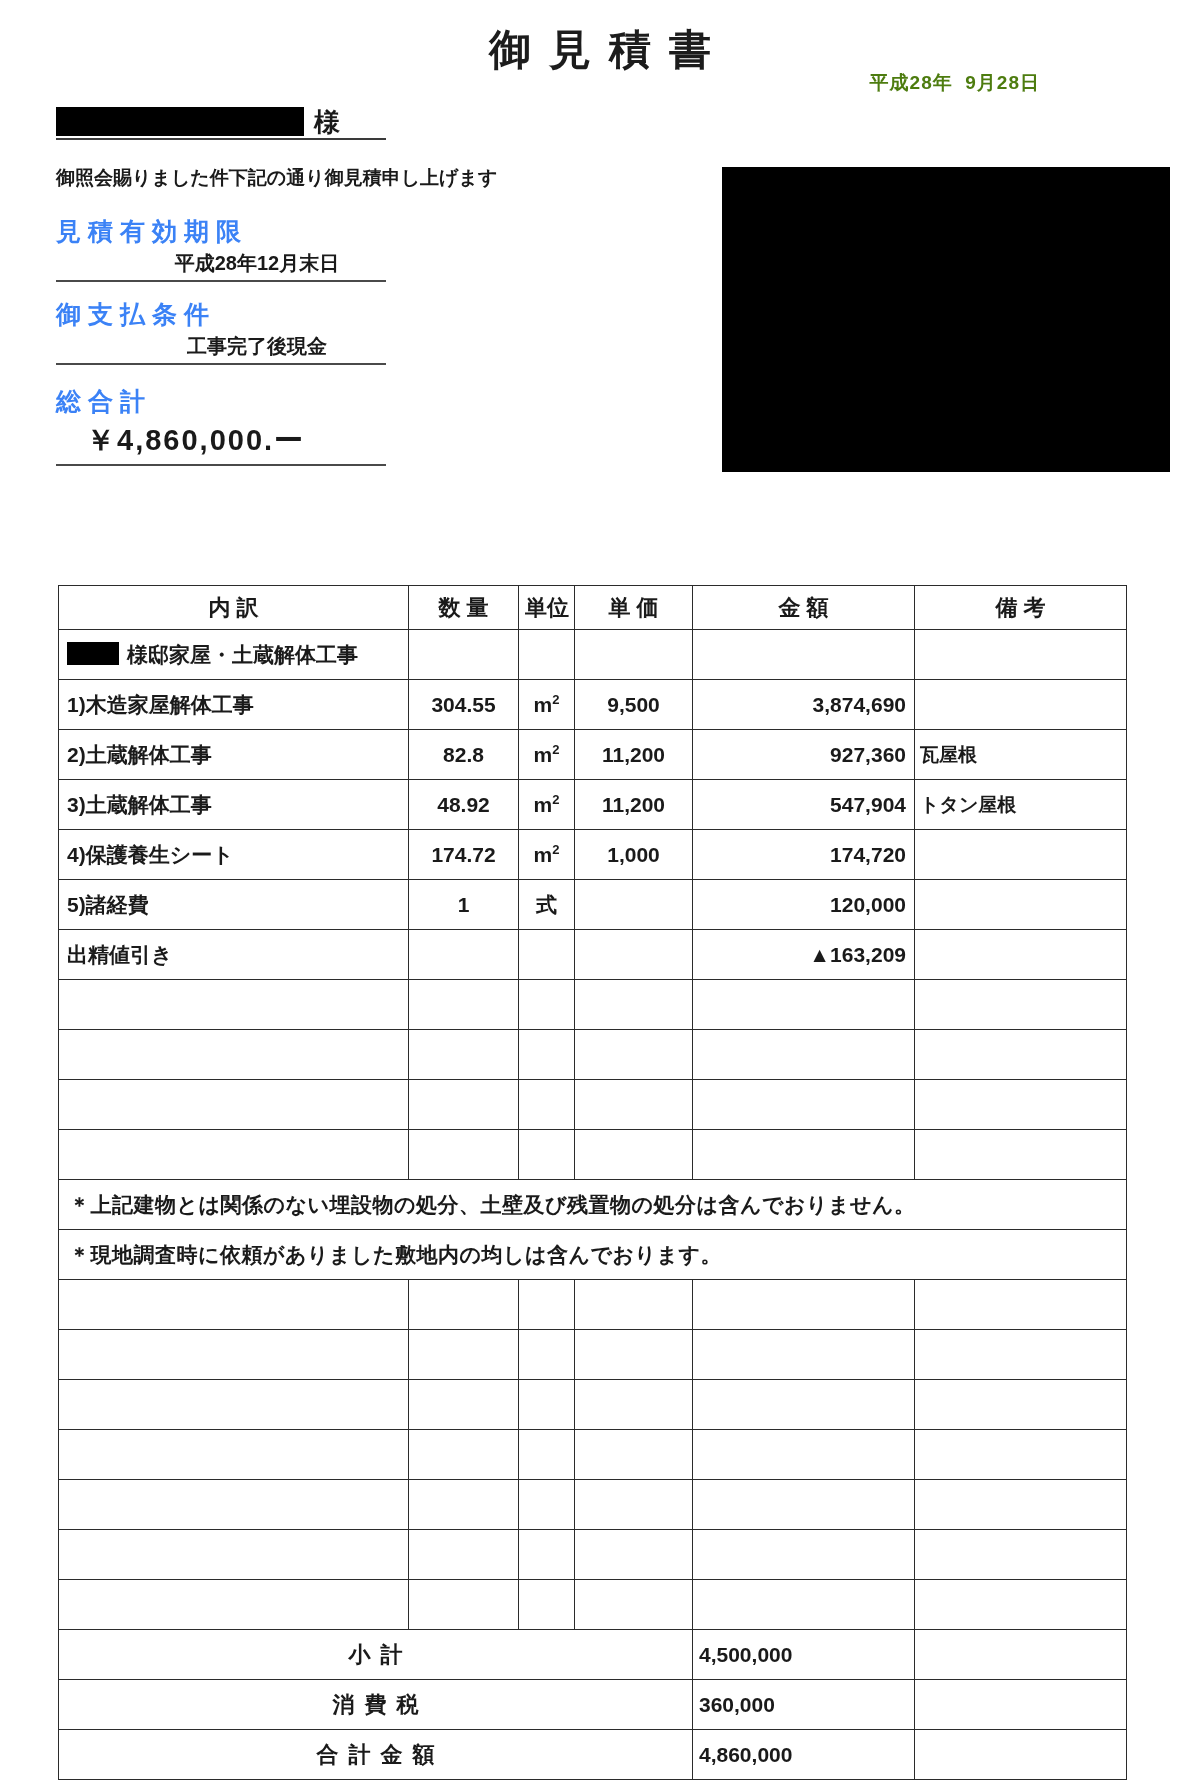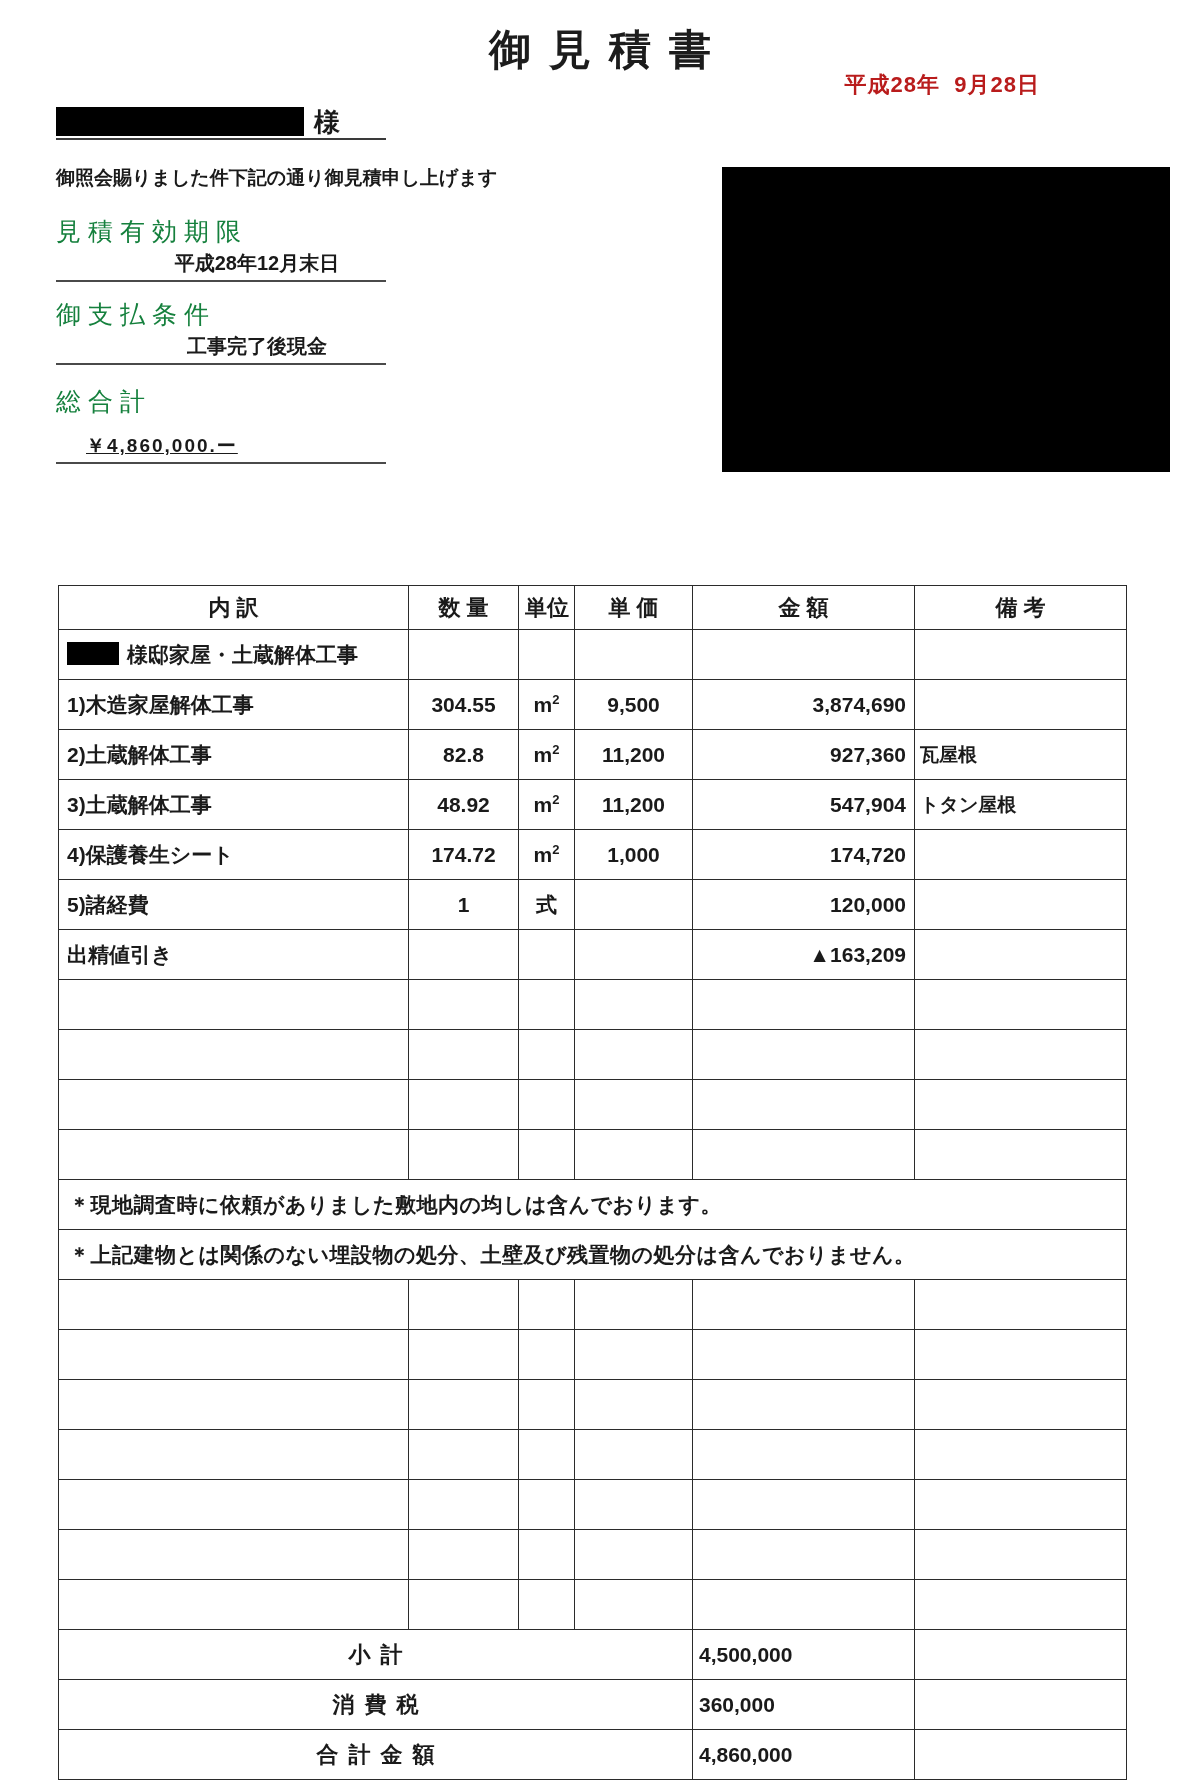--- a/index.html
+++ b/index.html
@@ -32,25 +32,25 @@
     font-size: 42px;
     font-weight: 700;
     letter-spacing: 18px;
     text-indent: 18px;
     color: #1c1c1c;
   }
   .doc-date {
     position: absolute;
     right: 160px;
     top: 70px;
-    font-size: 22px;
+    font-size: 19px;
     font-weight: 700;
     letter-spacing: 1px;
     white-space: pre;
-    color: #b91c1c;
+    color: #4d7c0f;
   }
 
   
   .recipient-block {
     position: absolute;
     left: 56px;
     top: 100px;
     width: 330px;
   }
   .recipient-line {
@@ -89,44 +89,43 @@
     position: absolute;
     left: 56px;
     width: 330px;
   }
   .term-block.validity { top: 215px; }
   .term-block.payment  { top: 298px; }
   .term-block.total    { top: 385px; }
 
   .term-label {
     font-size: 25px;
-    font-weight: 400;
+    font-weight: 700;
     letter-spacing: 7px;
-    color: #15803d;
+    color: #3b82f6;
   }
   .term-value {
     font-size: 20px;
     font-weight: 700;
     text-align: center;
     padding-left: 72px;
     margin-top: 2px;
     white-space: nowrap;
   }
   .term-rule {
     border-bottom: 2px solid #4a4a4a;
     margin-top: 3px;
   }
   .total-amount {
-    font-size: 19px;
+    font-size: 29px;
     font-weight: 700;
     letter-spacing: 2px;
     padding-left: 30px;
-    margin-top: 15px;
+    margin-top: 3px;
     white-space: nowrap;
-    text-decoration: underline;
   }
 
   
   .redact-block {
     position: absolute;
     left: 722px;
     top: 167px;
     width: 448px;
     height: 305px;
     background: #000000;
@@ -347,24 +346,24 @@
         </tr>
         <tr>
           <td class="desc empty">&nbsp;</td>
           <td class="qty empty">&nbsp;</td>
           <td class="unit empty">&nbsp;</td>
           <td class="price empty">&nbsp;</td>
           <td class="amt empty">&nbsp;</td>
           <td class="note empty">&nbsp;</td>
         </tr>
         <tr>
+          <td colspan="6" class="note-row">＊上記建物とは関係のない埋設物の処分、土壁及び残置物の処分は含んでおりません。</td>
+        </tr>
+        <tr>
           <td colspan="6" class="note-row">＊現地調査時に依頼がありました敷地内の均しは含んでおります。</td>
-        </tr>
-        <tr>
-          <td colspan="6" class="note-row">＊上記建物とは関係のない埋設物の処分、土壁及び残置物の処分は含んでおりません。</td>
         </tr>
         <tr>
           <td class="desc empty">&nbsp;</td>
           <td class="qty empty">&nbsp;</td>
           <td class="unit empty">&nbsp;</td>
           <td class="price empty">&nbsp;</td>
           <td class="amt empty">&nbsp;</td>
           <td class="note empty">&nbsp;</td>
         </tr>
         <tr>

